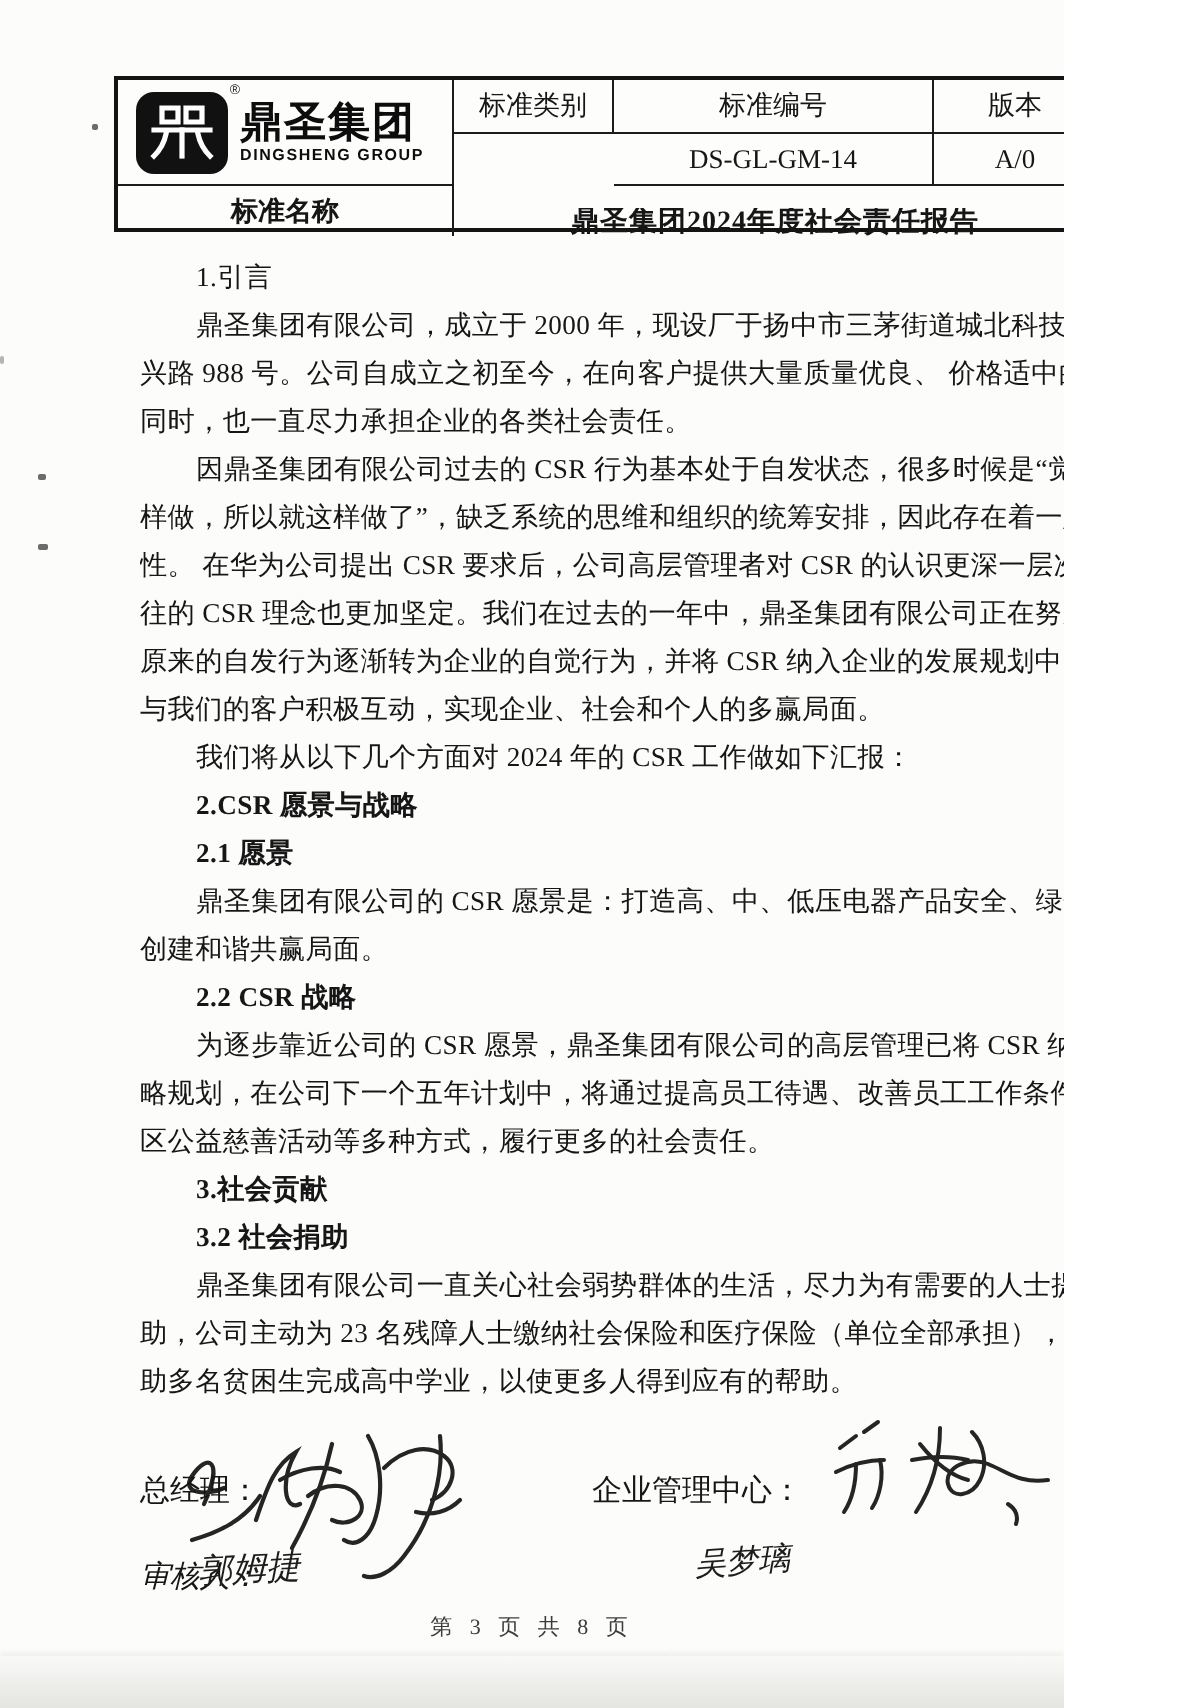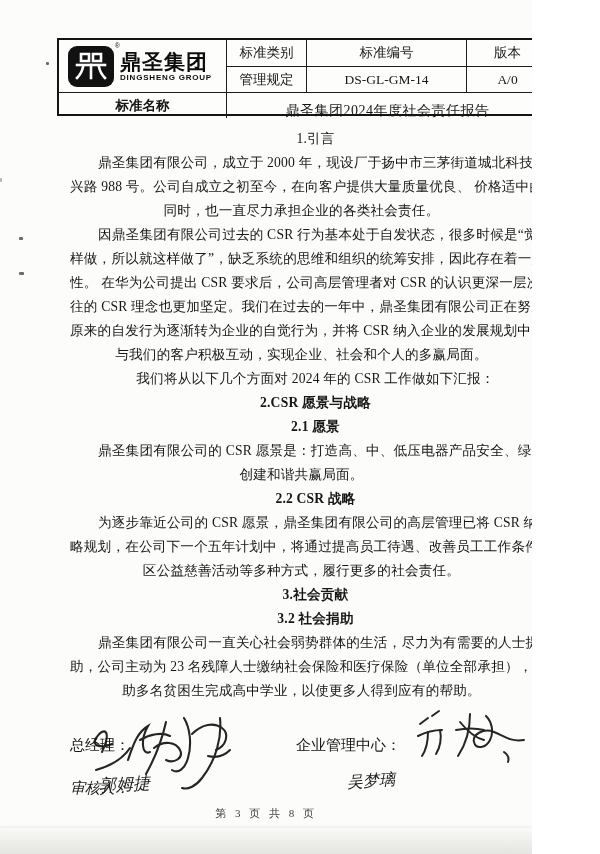--- a/index.html
+++ b/index.html
@@ -31,21 +31,21 @@
     white-space:nowrap;
   }
   .cell.last-col{border-right:none;}
   .cell.last-row{border-bottom:none;}
   .logo-cell{
     grid-column:1;grid-row:1/3;
     justify-content:flex-start;
     padding-left:9px;
   }
   .name-label{grid-column:1;grid-row:3;font-weight:bold;}
-  .name-value{grid-column:2/5;grid-row:3;font-weight:normal;font-size:14px;letter-spacing:0.5px;margin-top:11px;}
+  .name-value{grid-column:2/5;grid-row:3;font-weight:bold;font-size:14px;letter-spacing:0.5px;margin-top:11px;}
   .logo-tile{
     position:relative;
     width:46px;height:41px;
     background:#111;
     border-radius:9px;
     display:flex;align-items:center;justify-content:center;
     flex:0 0 auto;
   }
   .logo-reg{
     position:absolute;right:-6px;top:-4px;
@@ -57,21 +57,21 @@
     font-family:"Liberation Sans","DejaVu Sans",sans-serif;
     font-weight:bold;font-size:21px;letter-spacing:1px;color:#0d0d0d;
   }
   .logo-en{
     font-family:"Liberation Sans","DejaVu Sans",sans-serif;
     font-weight:bold;font-size:8px;letter-spacing:0.8px;color:#0d0d0d;
     margin-top:2px;
   }
   
   .body-lines{
-    position:absolute;left:70px;top:127px;width:463px;text-align:center;
+    position:absolute;left:70px;top:127px;width:463px;
   }
   .bline{
     height:24px;line-height:24px;
     font-size:13.6px;
     white-space:nowrap;overflow:hidden;
     letter-spacing:0.2px;
   }
   .bline.ind{text-indent:28px;}
   .bline.b{font-weight:bold;}
   
@@ -123,21 +123,20 @@
         <span class="logo-reg">®</span>
       </div>
       <div class="logo-text">
         <div class="logo-cn">鼎圣集团</div>
         <div class="logo-en">DINGSHENG GROUP</div>
       </div>
     </div>
     <div class="cell" style="grid-column:2;grid-row:1;">标准类别</div>
     <div class="cell" style="grid-column:3;grid-row:1;">标准编号</div>
     <div class="cell last-col" style="grid-column:4;grid-row:1;">版本</div>
-    <div class="cell" style="grid-column:2;grid-row:2;">管理规定</div>
     <div class="cell" style="grid-column:3;grid-row:2;">DS-GL-GM-14</div>
     <div class="cell last-col" style="grid-column:4;grid-row:2;">A/0</div>
     <div class="cell last-row name-label">标准名称</div>
     <div class="cell last-row last-col name-value">鼎圣集团2024年度社会责任报告</div>
   </div>
 
   <div class="body-lines" id="body-lines">
       <div class="bline ind">1.引言</div>
       <div class="bline ind">鼎圣集团有限公司，成立于 2000 年，现设厂于扬中市三茅街道城北科技产业园裕</div>
       <div class="bline">兴路 988 号。公司自成立之初至今，在向客户提供大量质量优良、 价格适中的产品的</div>

